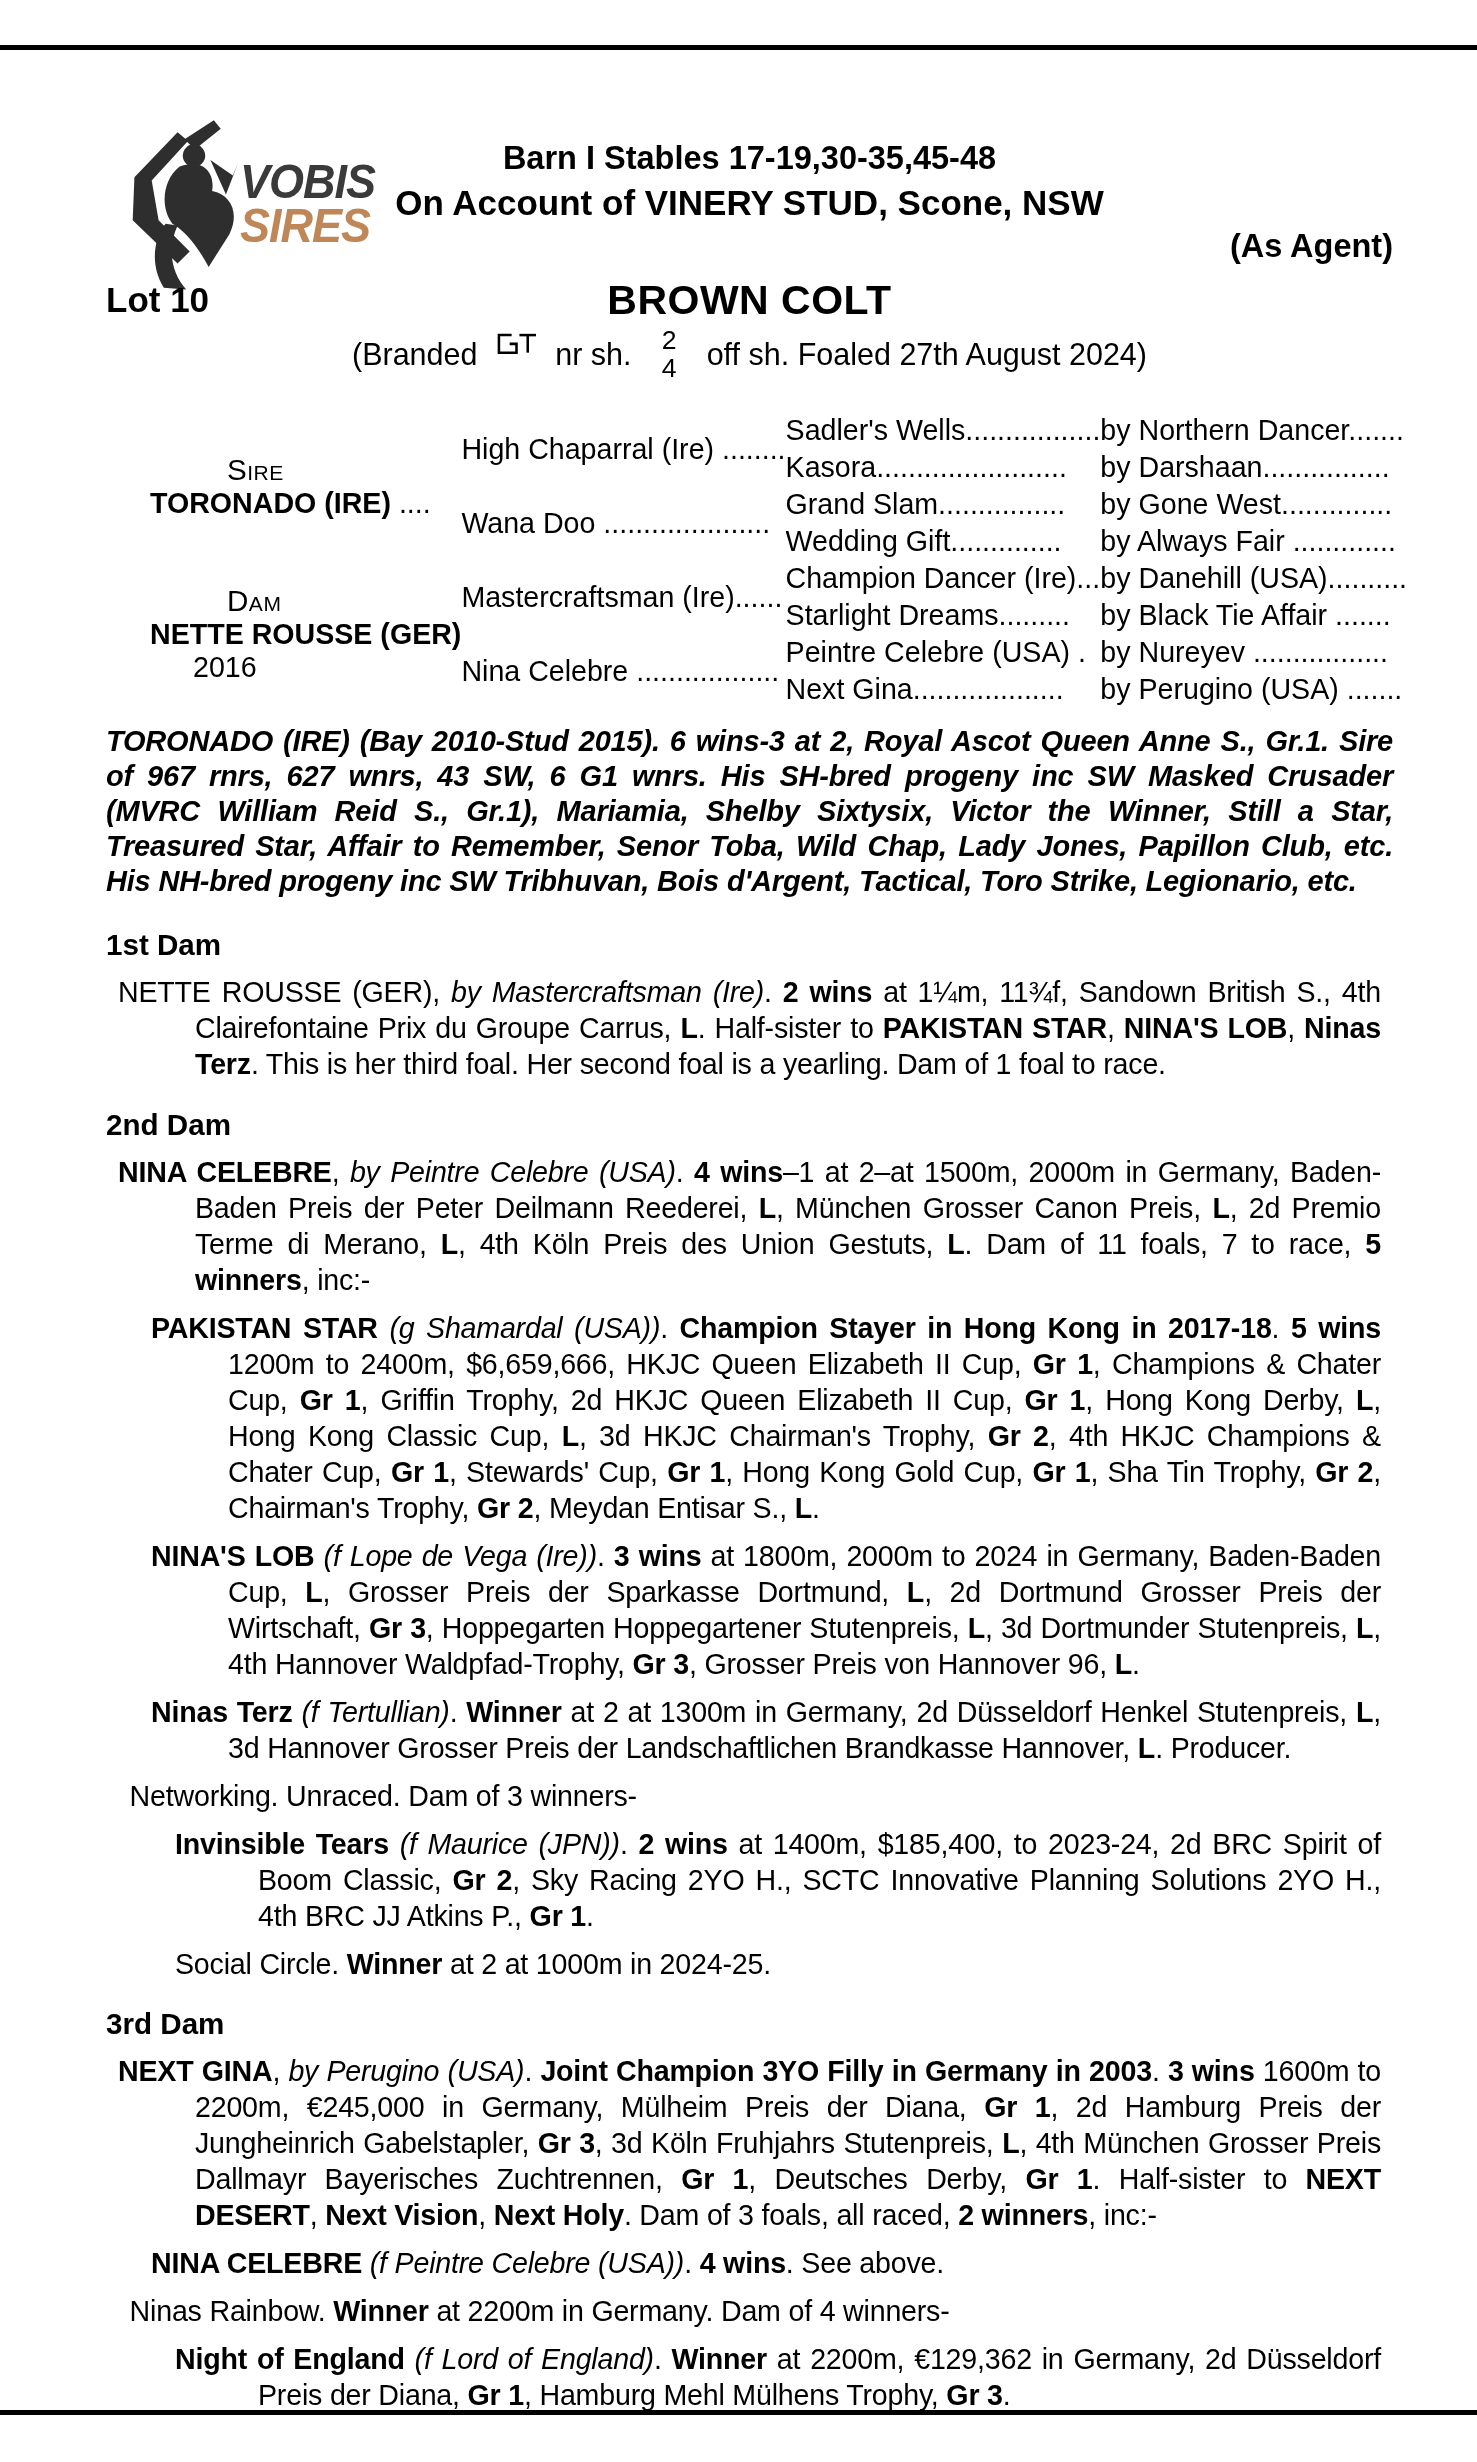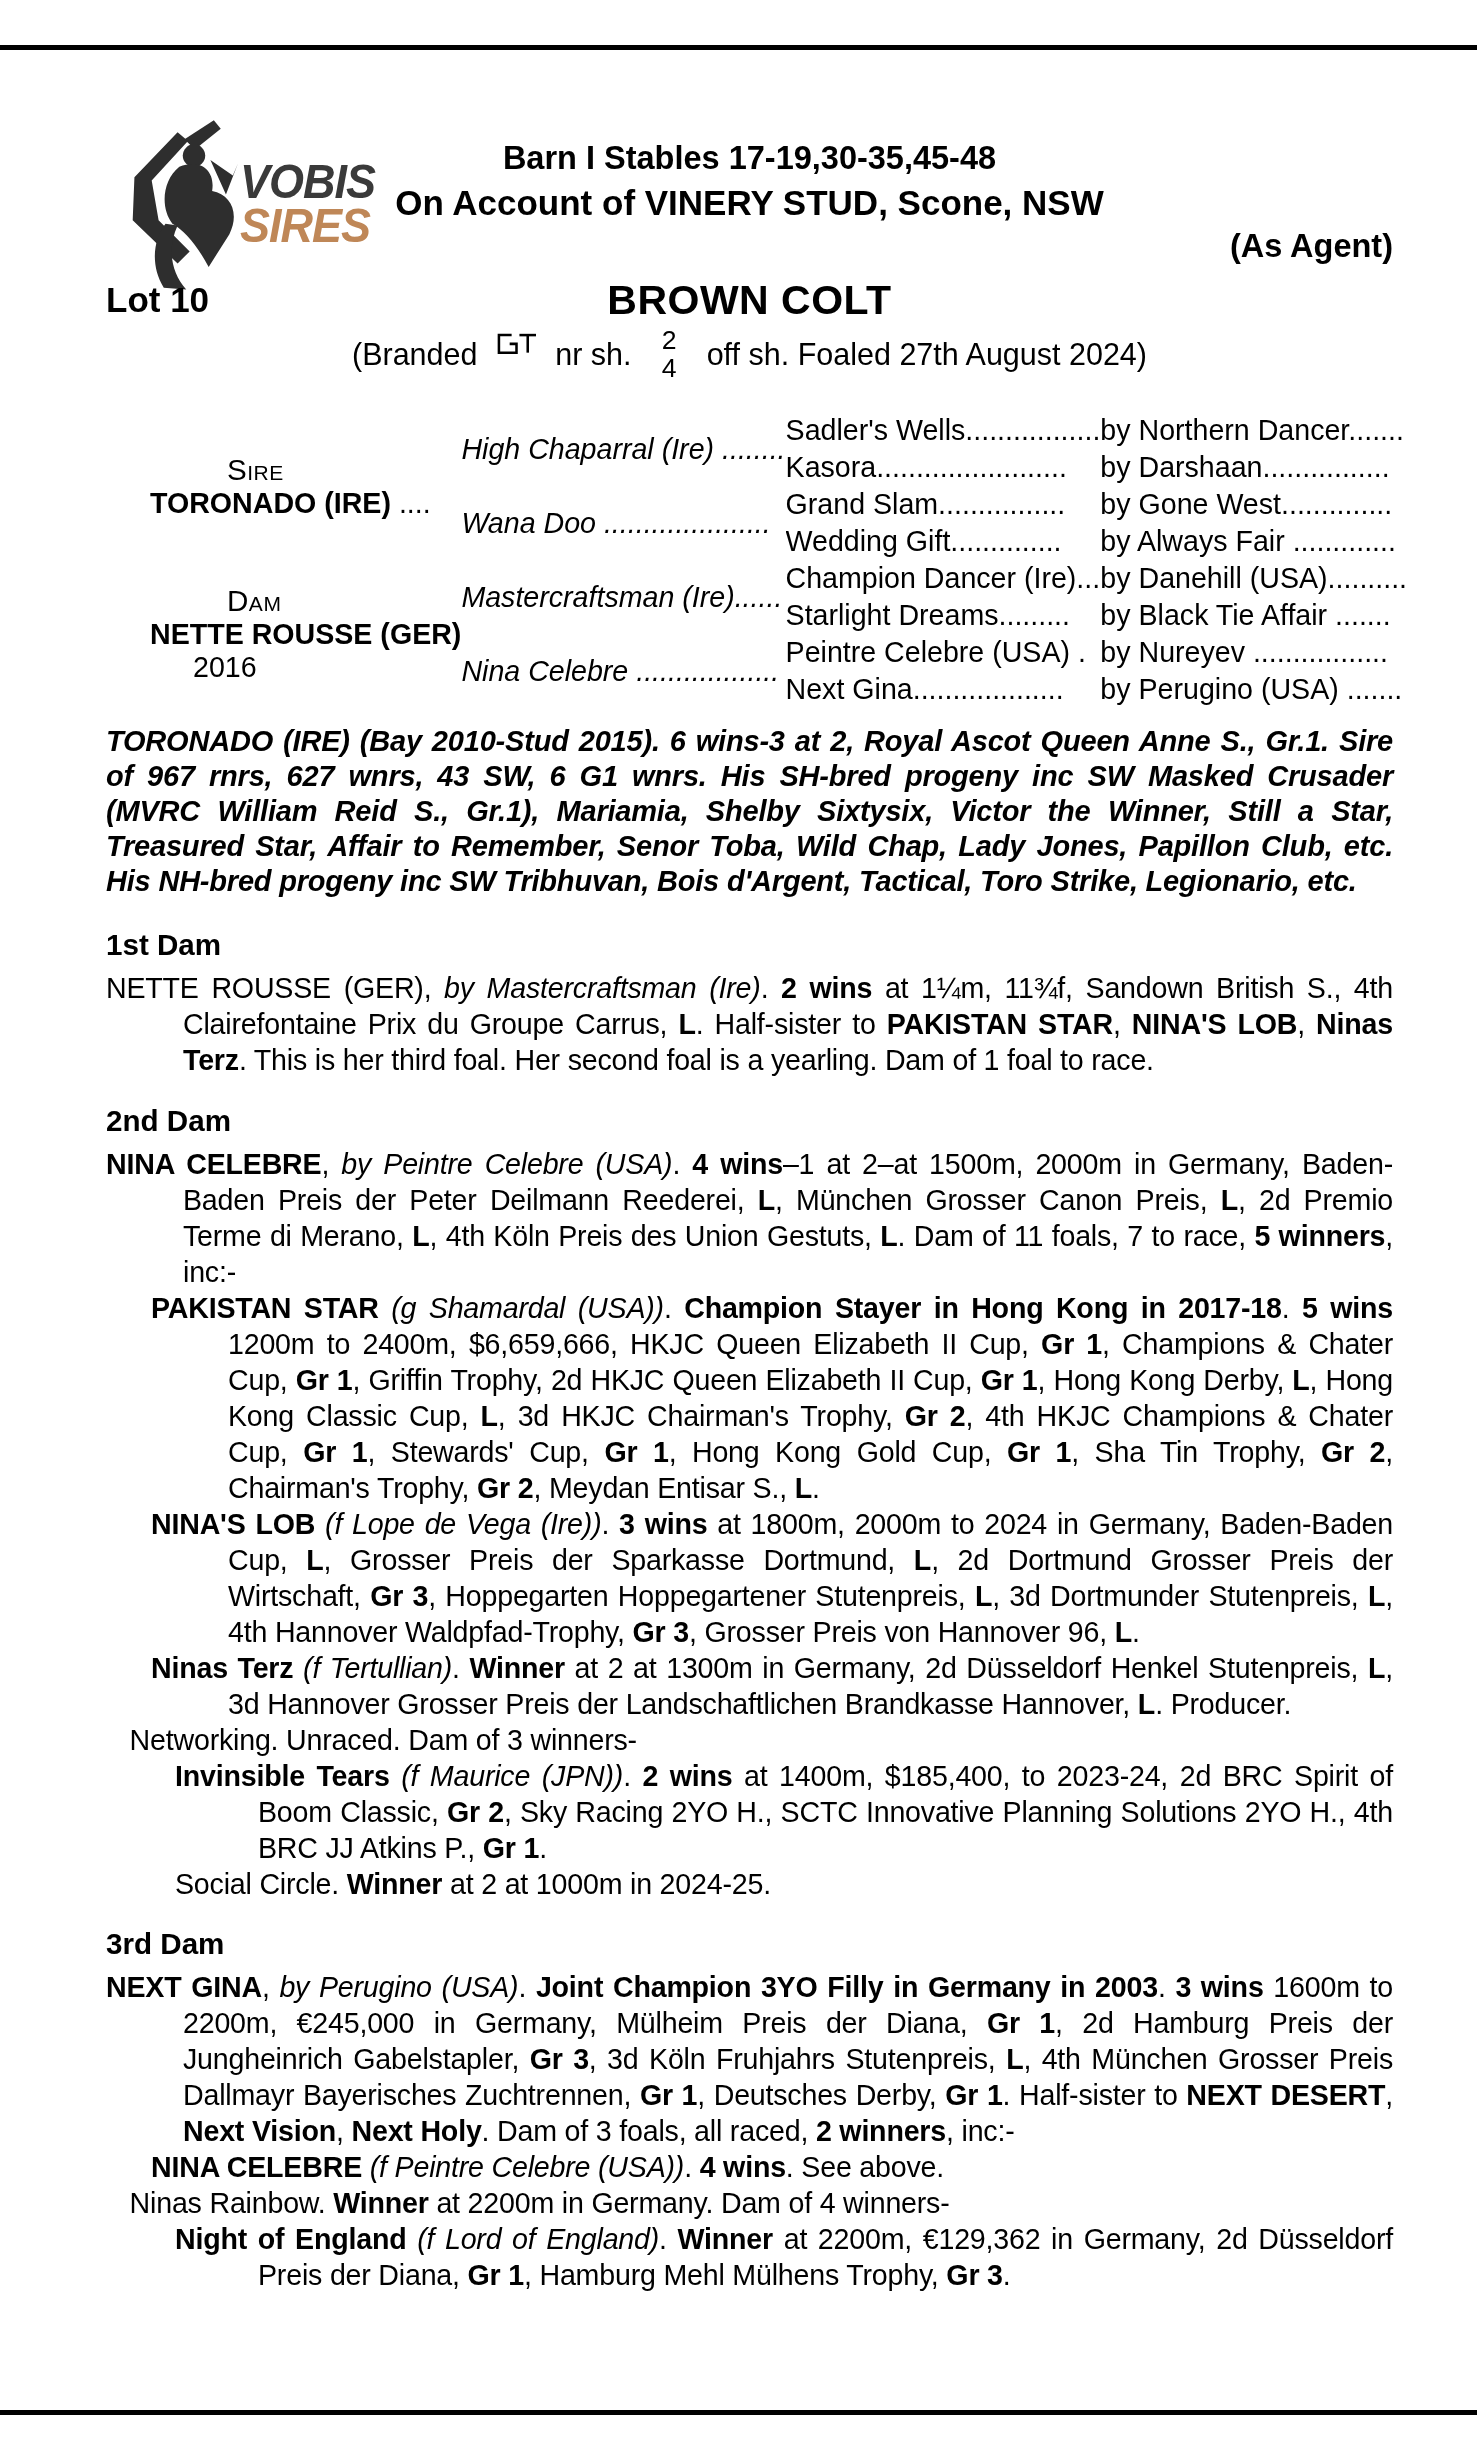--- a/index.html
+++ b/index.html
@@ -22,35 +22,35 @@
   .lot{position:absolute;left:0;top:3.9px;font-weight:bold;font-size:35px;}
   .colt-title{text-align:center;font-weight:bold;font-size:41px;letter-spacing:0.5px;}
   .brand-line{margin-top:0;text-align:center;font-size:30.5px;}
   .brand-line .piece{vertical-align:middle;}
   .brand-glyph{display:inline-block;margin:0 9.9px;vertical-align:middle;position:relative;top:-3.9px;}
   .fraction{display:inline-block;margin:0 21.7px;vertical-align:middle;text-align:center;font-size:26.6px;line-height:28.6px;}
 
   
   .ped-table{display:flex;margin-top:29.6px;font-size:28.6px;}
   .ped-colA{width:333px;margin-left:44px;}
-  .ped-colB{width:325px;font-style:italic;}
+  .ped-colB{width:325px;}
   .ped-colC{width:317px;}
   .ped-colD{width:312px;}
   .ped-colA .acell{height:148px;display:flex;flex-direction:column;justify-content:center;}
   .ped-label{font-variant:small-caps;padding-left:77px;font-size:29.6px;letter-spacing:0.5px;}
   .ped-name{font-weight:bold;white-space:nowrap;}
   .ped-name .dots{font-weight:normal;}
   .ped-year{padding-left:43px;}
   .pcell{height:74px;display:flex;align-items:center;white-space:nowrap;overflow:hidden;}
   .gcell{height:37px;line-height:37px;white-space:nowrap;overflow:hidden;}
 
   
   .sire-para{margin-top:15.8px;font-size:29px;line-height:35px;font-weight:bold;font-style:italic;text-align:justify;letter-spacing:-0.2px;}
   .sec-head{font-weight:bold;font-size:29.6px;margin:25.6px 0 7.9px 0;}
-  .entry{margin:0;font-size:28.6px;line-height:36px;text-align:justify;letter-spacing:-0.2px;}
+  .entry{margin:12px;font-size:28.6px;line-height:36px;text-align:justify;letter-spacing:-0.2px;}
   .ind0{padding-left:77px;text-indent:-77px;}
   .ind1{margin-left:45px;padding-left:77px;text-indent:-77px;}
   .ind2{margin-left:23.6px;padding-left:77px;text-indent:-77px;}
   .ind3{margin-left:69px;padding-left:83px;text-indent:-83px;}
   .b{font-weight:bold;}
   .i{font-style:italic;}
 </style>
 </head>
 <body>
 

